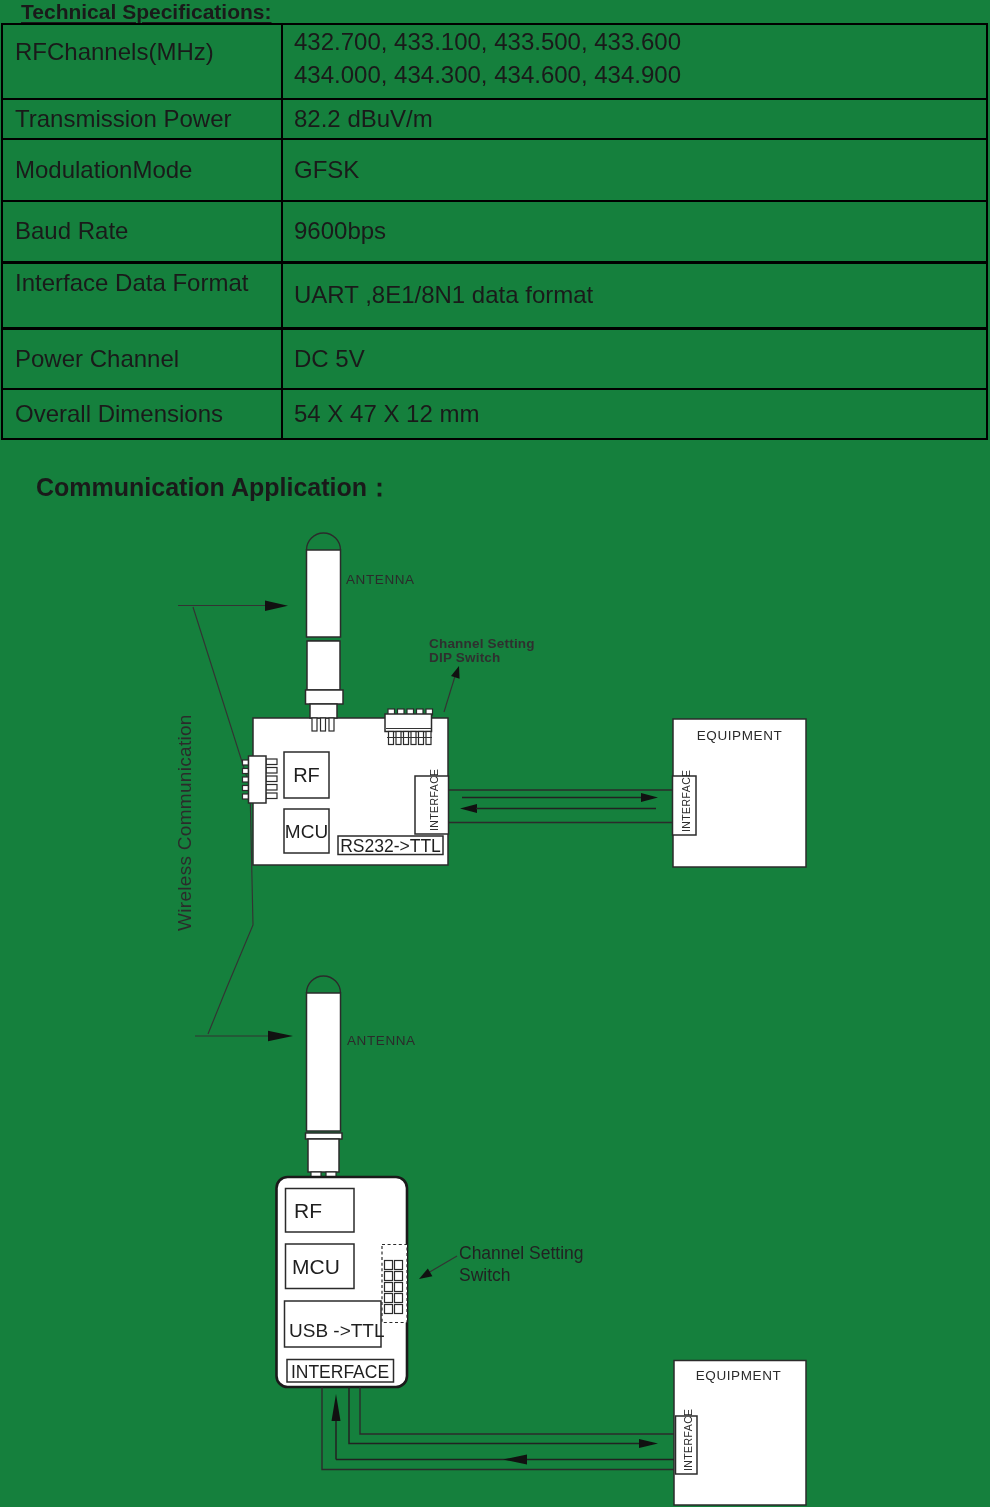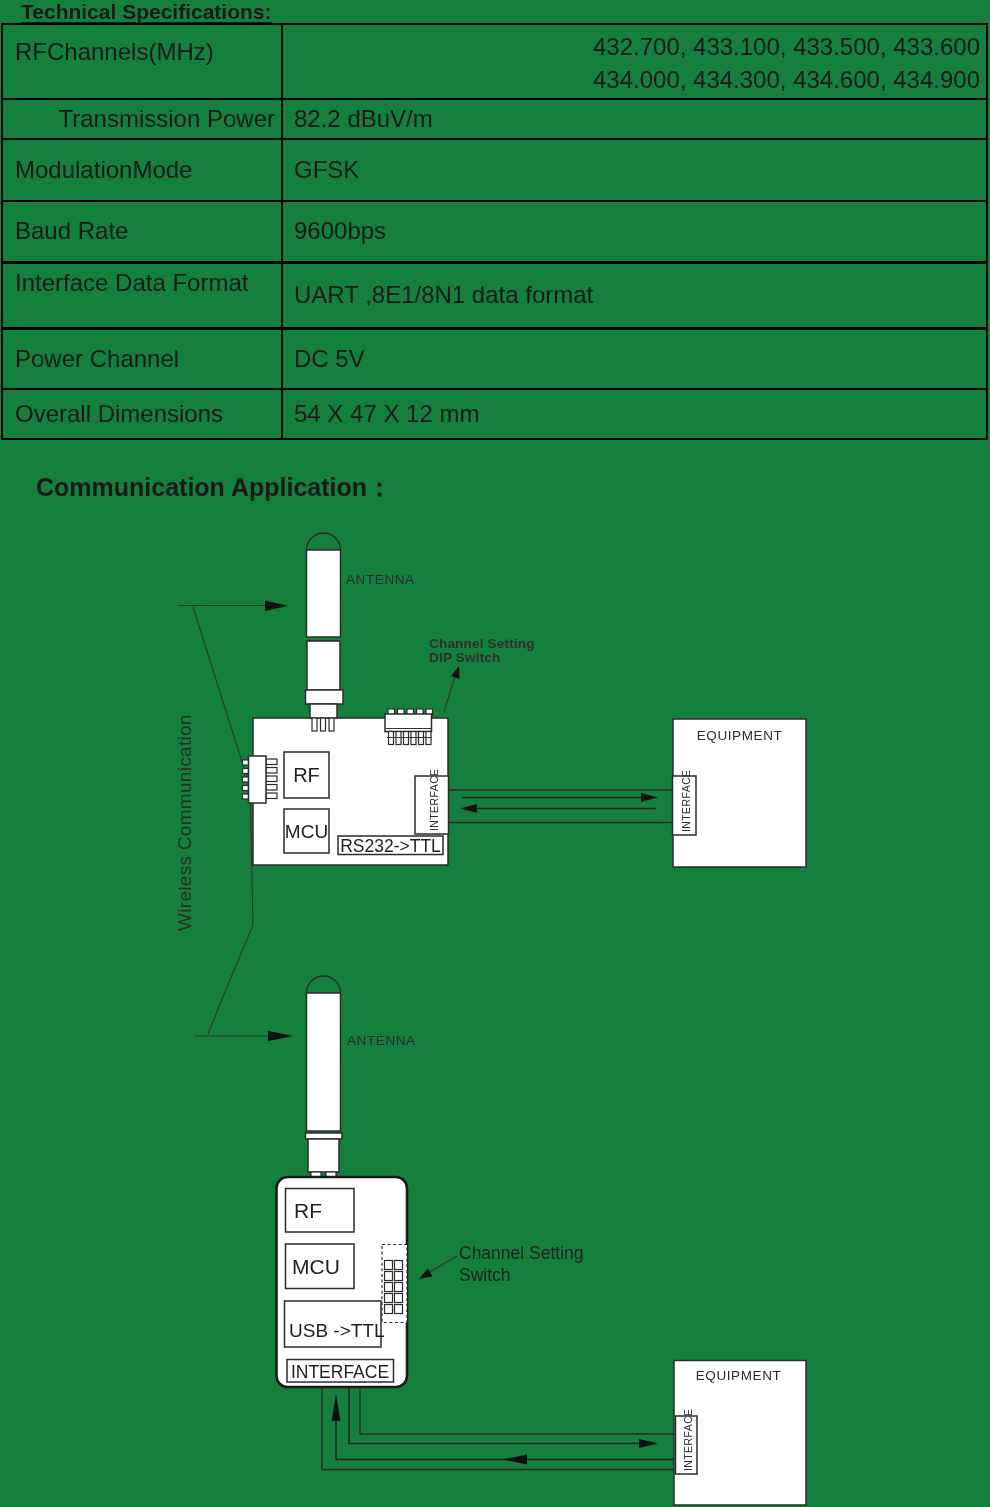--- a/index.html
+++ b/index.html
@@ -13,22 +13,22 @@
   table.spec{position:absolute;top:23px;left:1px;width:987px;border-collapse:collapse;
              table-layout:fixed;font-size:24px;}
   table.spec td{border:2px solid #000;padding:0 6px 0 12px;vertical-align:middle;
                 overflow:hidden;white-space:nowrap;}
   table.spec td.val{padding-left:11px;}
   tr.r1{height:75px;} tr.r2{height:40px;} tr.r3{height:62px;} tr.r4{height:61px;}
   tr.r5{height:66px;} tr.r6{height:61px;} tr.r7{height:50px;margin-top:29px;}
   tr.r5 td{border-top-width:3px;border-bottom-width:3px;}
   tr.r1 td{vertical-align:top;}
   tr.r1 td.lab{padding-top:13px;}
-  tr.r1 td.val{padding-top:5px;line-height:33px;text-align:right;}
-  td.flush{padding-left:1px;text-align:right;}
+  tr.r1 td.val{line-height:33px;}
+  td.flush{padding-left:1px;}
 
   svg.diagram{position:absolute;left:0;top:0;}
   .ln{stroke:#2b2b2b;fill:none;stroke-width:1.4px;}
   .ln-thin{stroke:#333;fill:none;stroke-width:1.15px;}
   .box{stroke:#2b2b2b;fill:#ffffff;stroke-width:1.5px;}
   .box-thick{stroke:#1a1a1a;fill:#ffffff;stroke-width:2.6px;}
   .pin{stroke:#2b2b2b;fill:#ffffff;stroke-width:1.2px;}
   .arrow{fill:#111111;stroke:none;}
   .sig{stroke:#222;fill:none;stroke-width:1.5px;}
   .dash{stroke:#2b2b2b;fill:#ffffff;stroke-width:1.2px;stroke-dasharray:3 2.6;}

